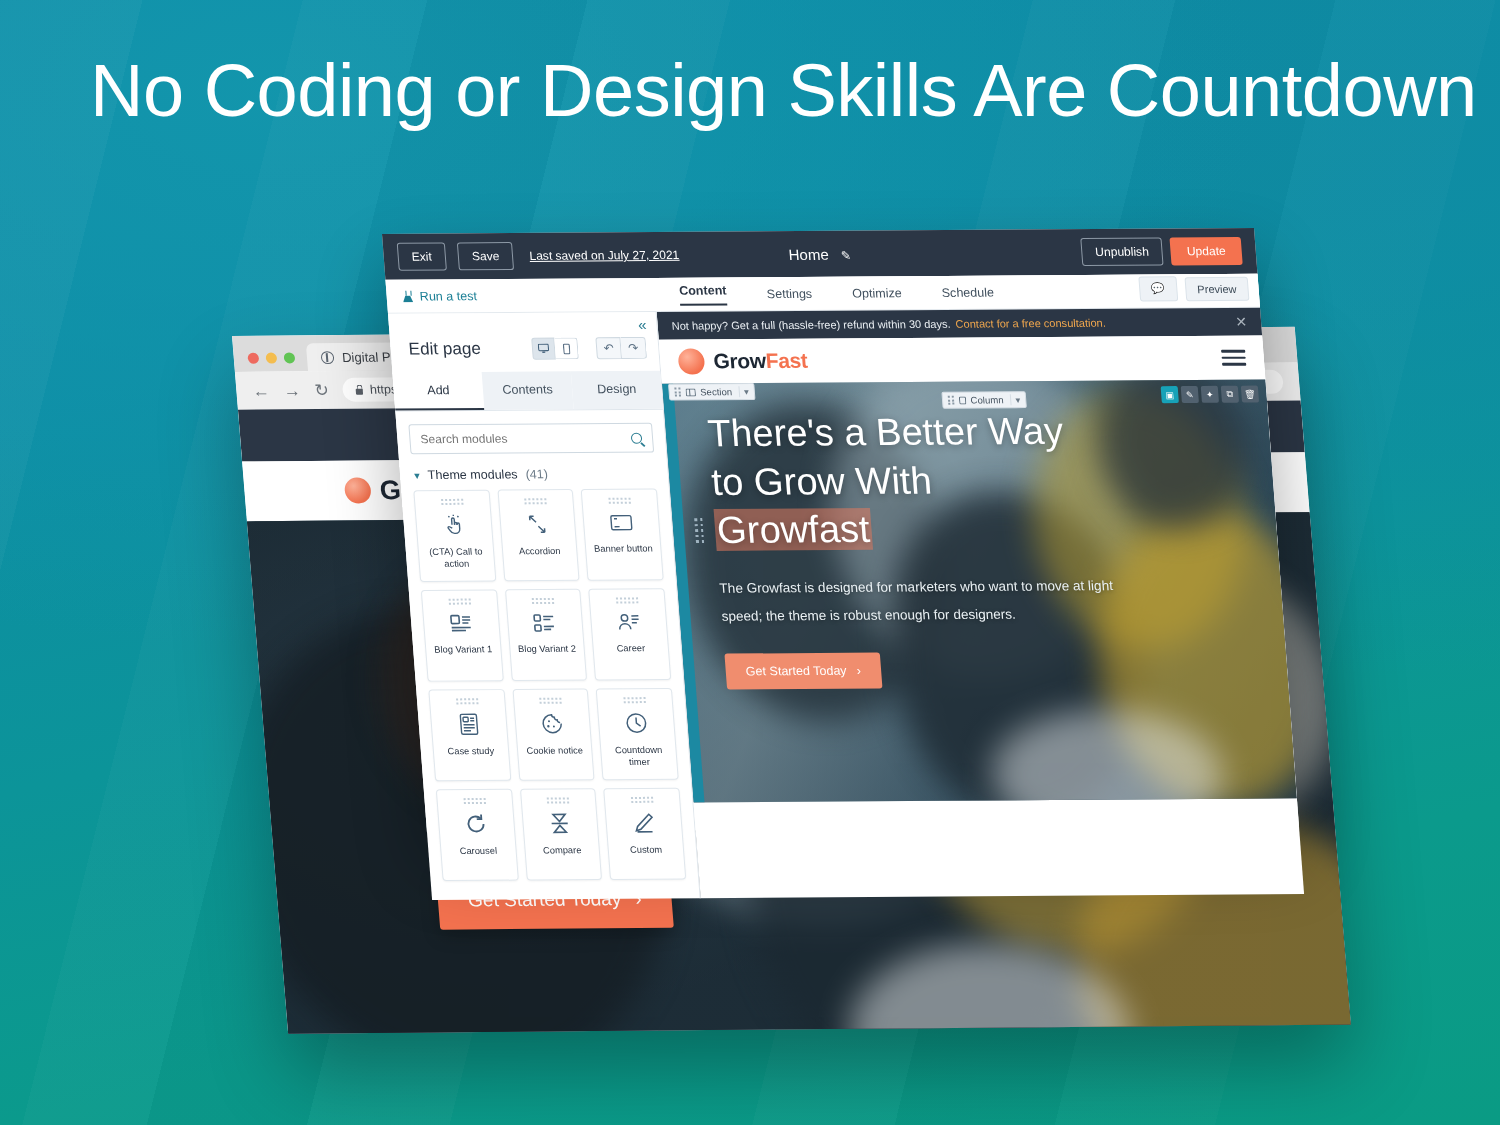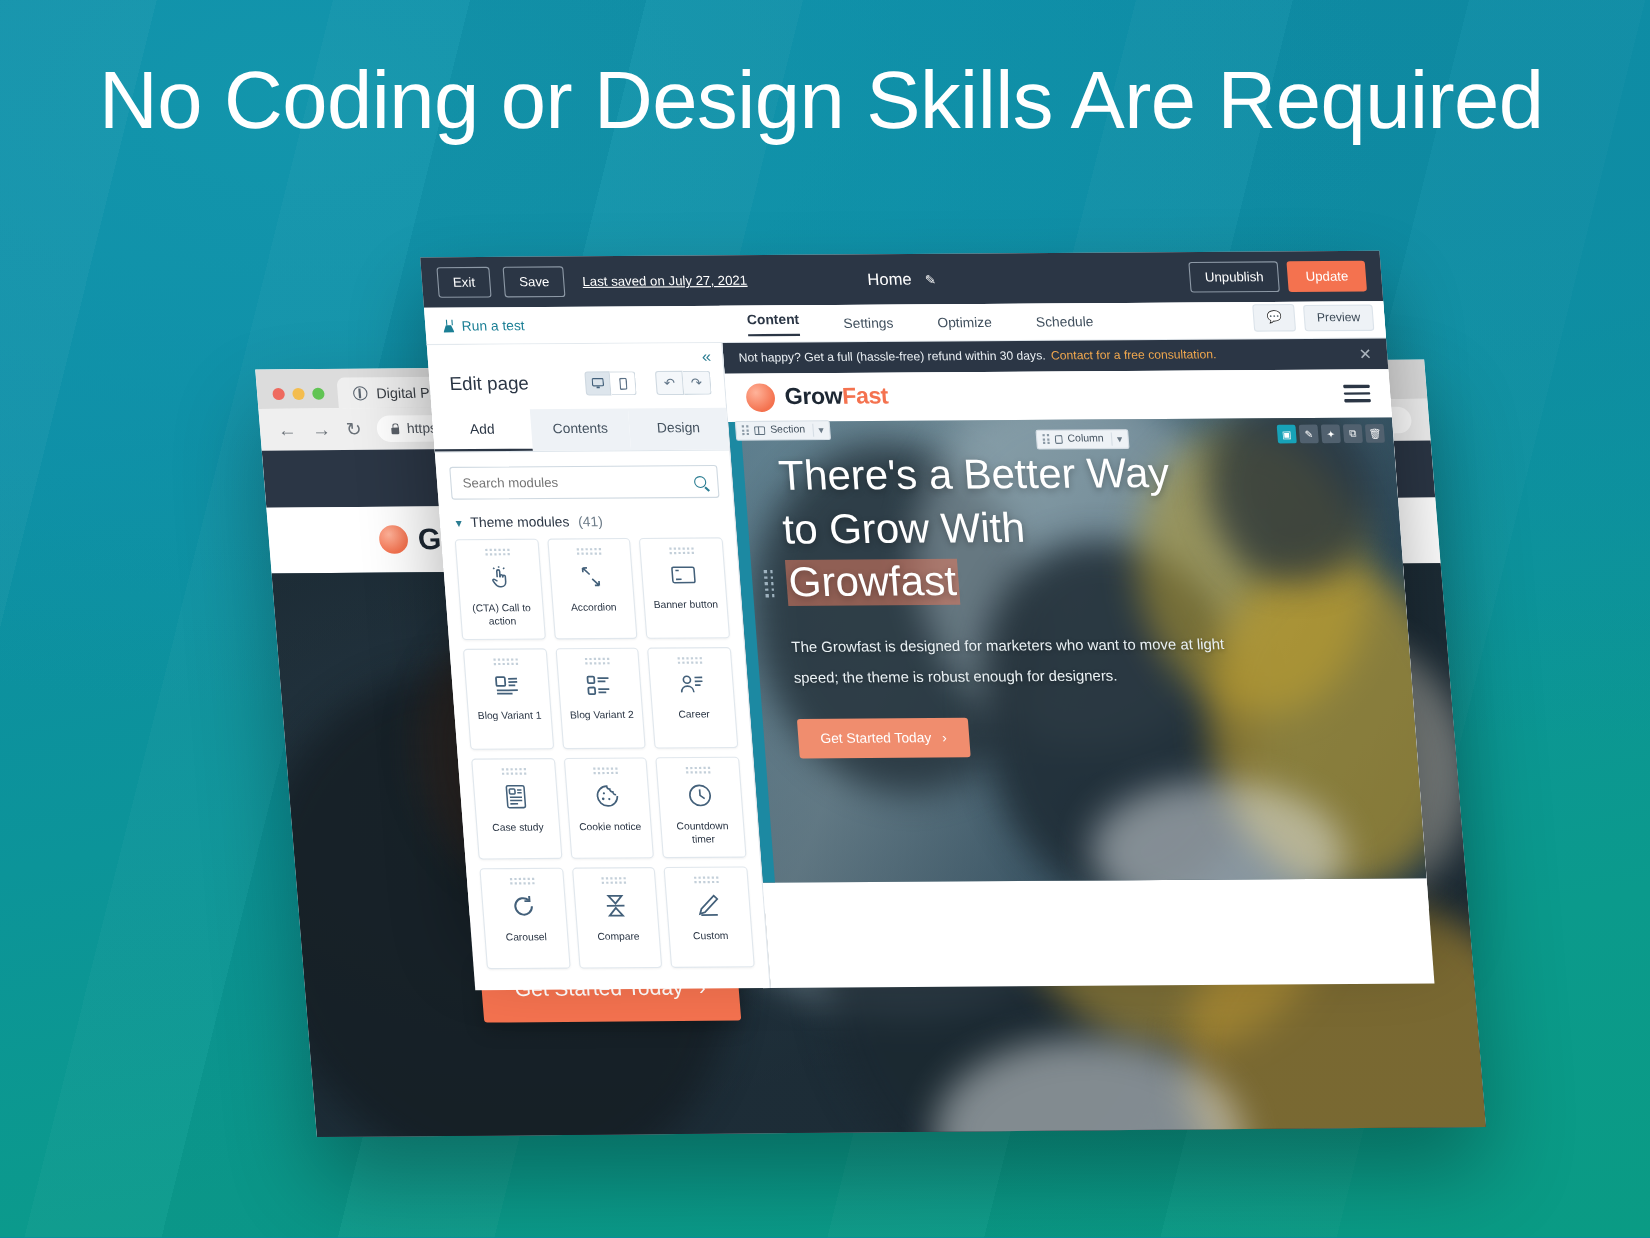--- a/index.html
+++ b/index.html
@@ -274,21 +274,21 @@
   .canvas-strip { position:absolute; left:0; top:0; width: 11px; bottom:0; background:#1c89a2; z-index:5; }
 
   .people { position:absolute; inset:0; overflow:hidden; }
   .p { position:absolute; filter: blur(16px); opacity:.75; }
 </style>
 </head>
 <body>
 
 <div class="bg"></div>
 
-<h1 class="headline">No Coding or Design Skills Are Required</h1>
+<h1 class="headline">No Coding or Design Skills Are Countdown</h1>
 
 <div class="stage">
 
   <div class="browser-wrap">
     <div class="browser">
 
       <div class="br-chrome">
         <div class="traffic">
           <span class="dot r"></span>
           <span class="dot y"></span>

